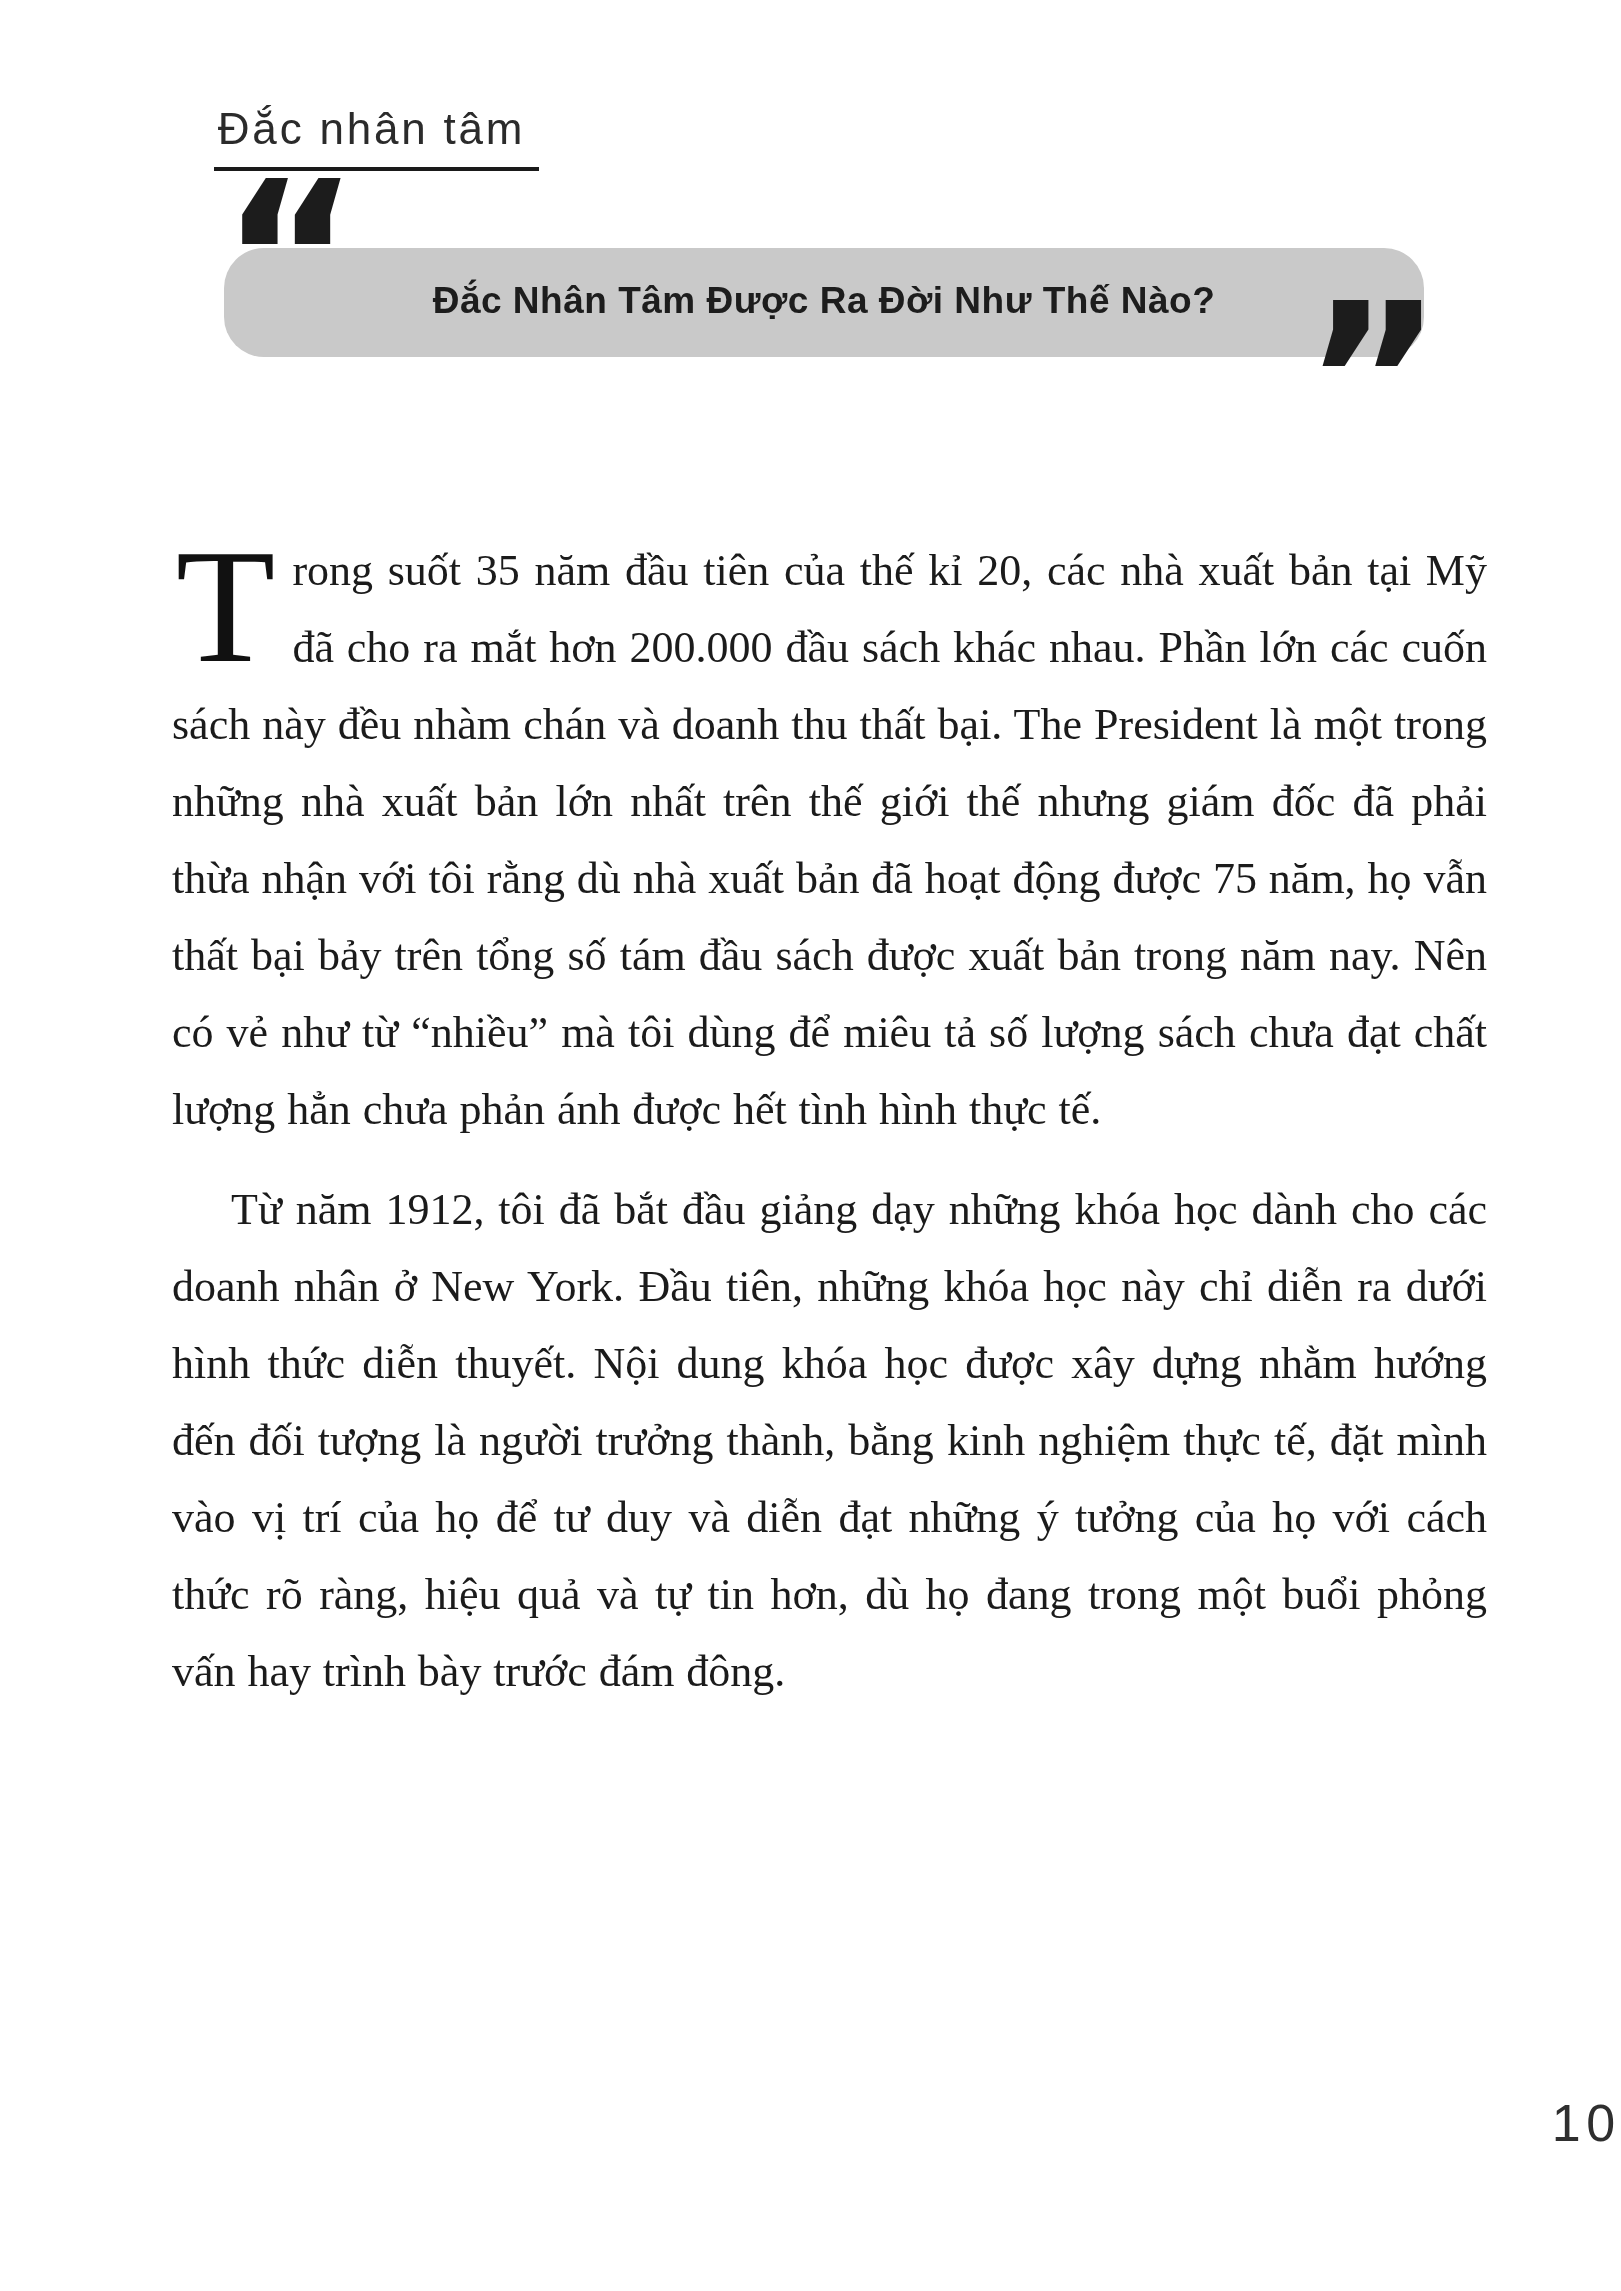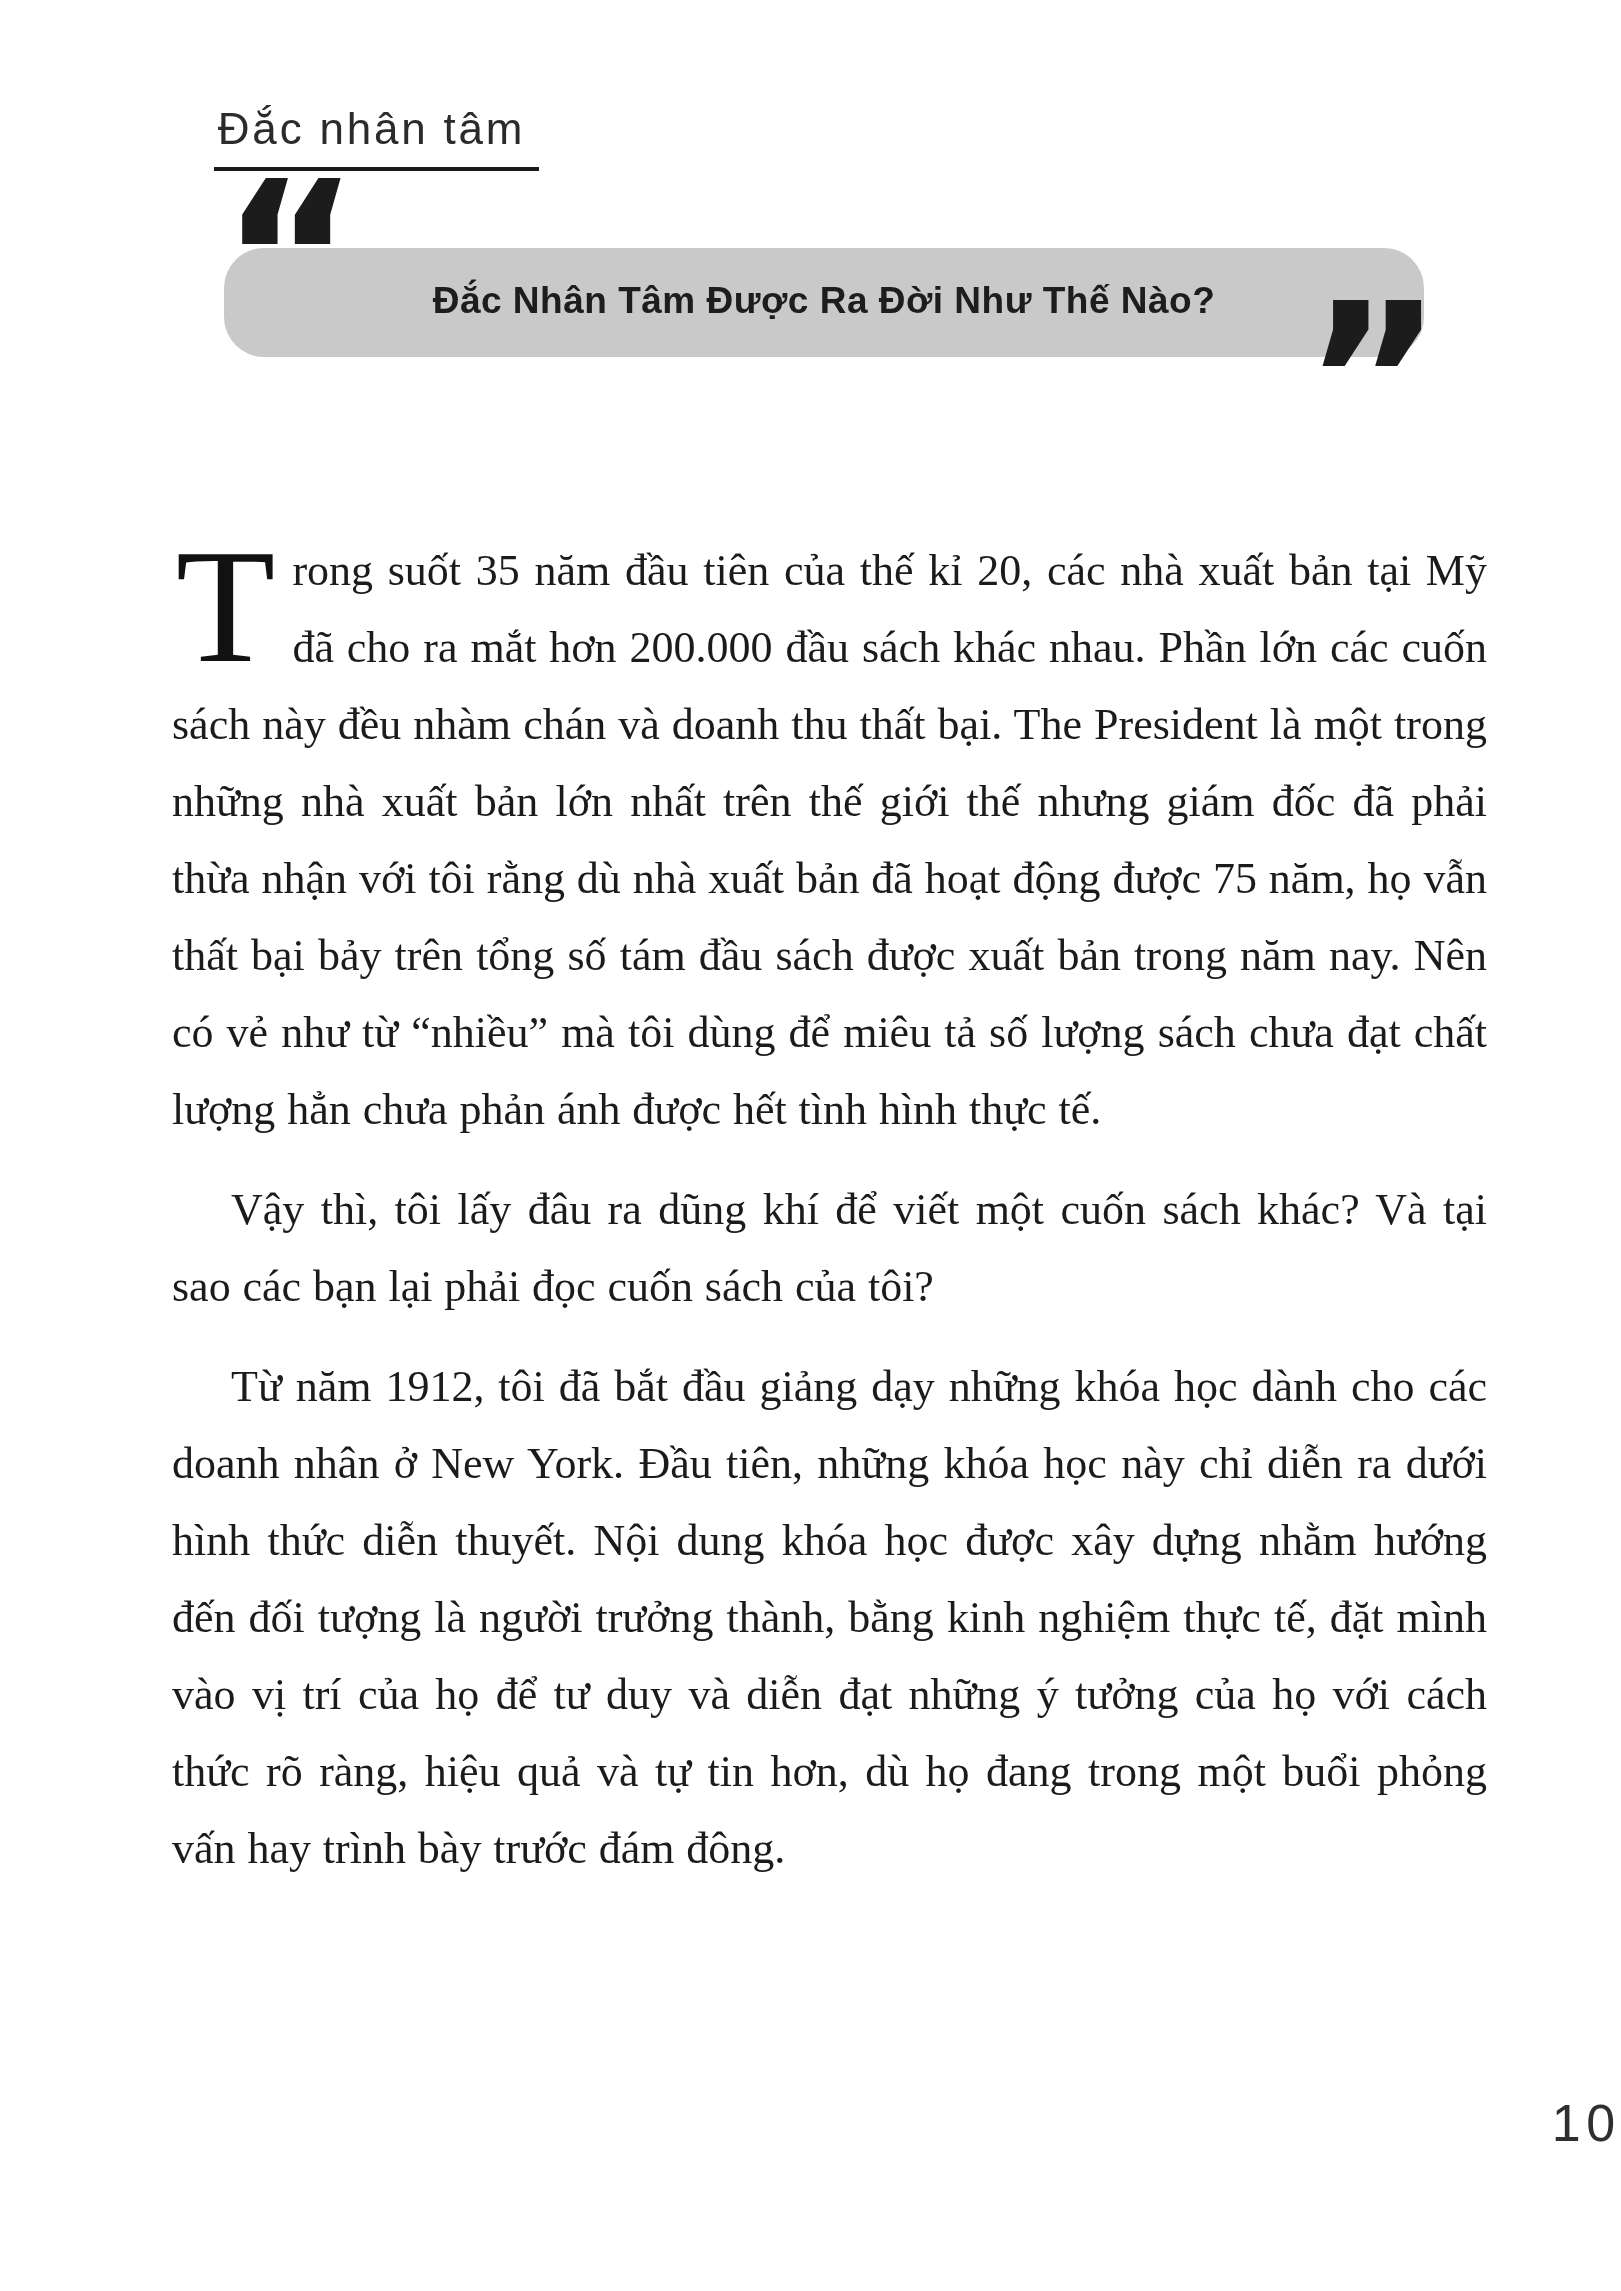--- a/index.html
+++ b/index.html
@@ -105,20 +105,19 @@
   <div class="running-head">Đắc nhân tâm</div>
 
   <div class="title-banner">
     <span class="quote-glyph quote-open">“</span>
     <h1 class="chapter-title">Đắc Nhân Tâm Được Ra Đời Như Thế Nào?</h1>
     <span class="quote-glyph quote-close">”</span>
   </div>
 
   <main class="body-text">
     <p class="para-first">Trong suốt 35 năm đầu tiên của thế kỉ 20, các nhà xuất bản tại Mỹ đã cho ra mắt hơn 200.000 đầu sách khác nhau. Phần lớn các cuốn sách này đều nhàm chán và doanh thu thất bại. The President là một trong những nhà xuất bản lớn nhất trên thế giới thế nhưng giám đốc đã phải thừa nhận với tôi rằng dù nhà xuất bản đã hoạt động được 75 năm, họ vẫn thất bại bảy trên tổng số tám đầu sách được xuất bản trong năm nay. Nên có vẻ như từ “nhiều” mà tôi dùng để miêu tả số lượng sách chưa đạt chất lượng hẳn chưa phản ánh được hết tình hình thực tế.</p>
-    <p class="indented">Vậy thì, tôi lấy đâu ra dũng khí để viết một cuốn sách khác? Và tại sao các bạn lại phải đọc cuốn sách của tôi?</p>
     <p class="indented">Từ năm 1912, tôi đã bắt đầu giảng dạy những khóa học dành cho các doanh nhân ở New York. Đầu tiên, những khóa học này chỉ diễn ra dưới hình thức diễn thuyết. Nội dung khóa học được xây dựng nhằm hướng đến đối tượng là người trưởng thành, bằng kinh nghiệm thực tế, đặt mình vào vị trí của họ để tư duy và diễn đạt những ý tưởng của họ với cách thức rõ ràng, hiệu quả và tự tin hơn, dù họ đang trong một buổi phỏng vấn hay trình bày trước đám đông.</p>
   </main>
 
   <div class="page-number">10</div>
 
 </div>
 
 
 </body></html>

